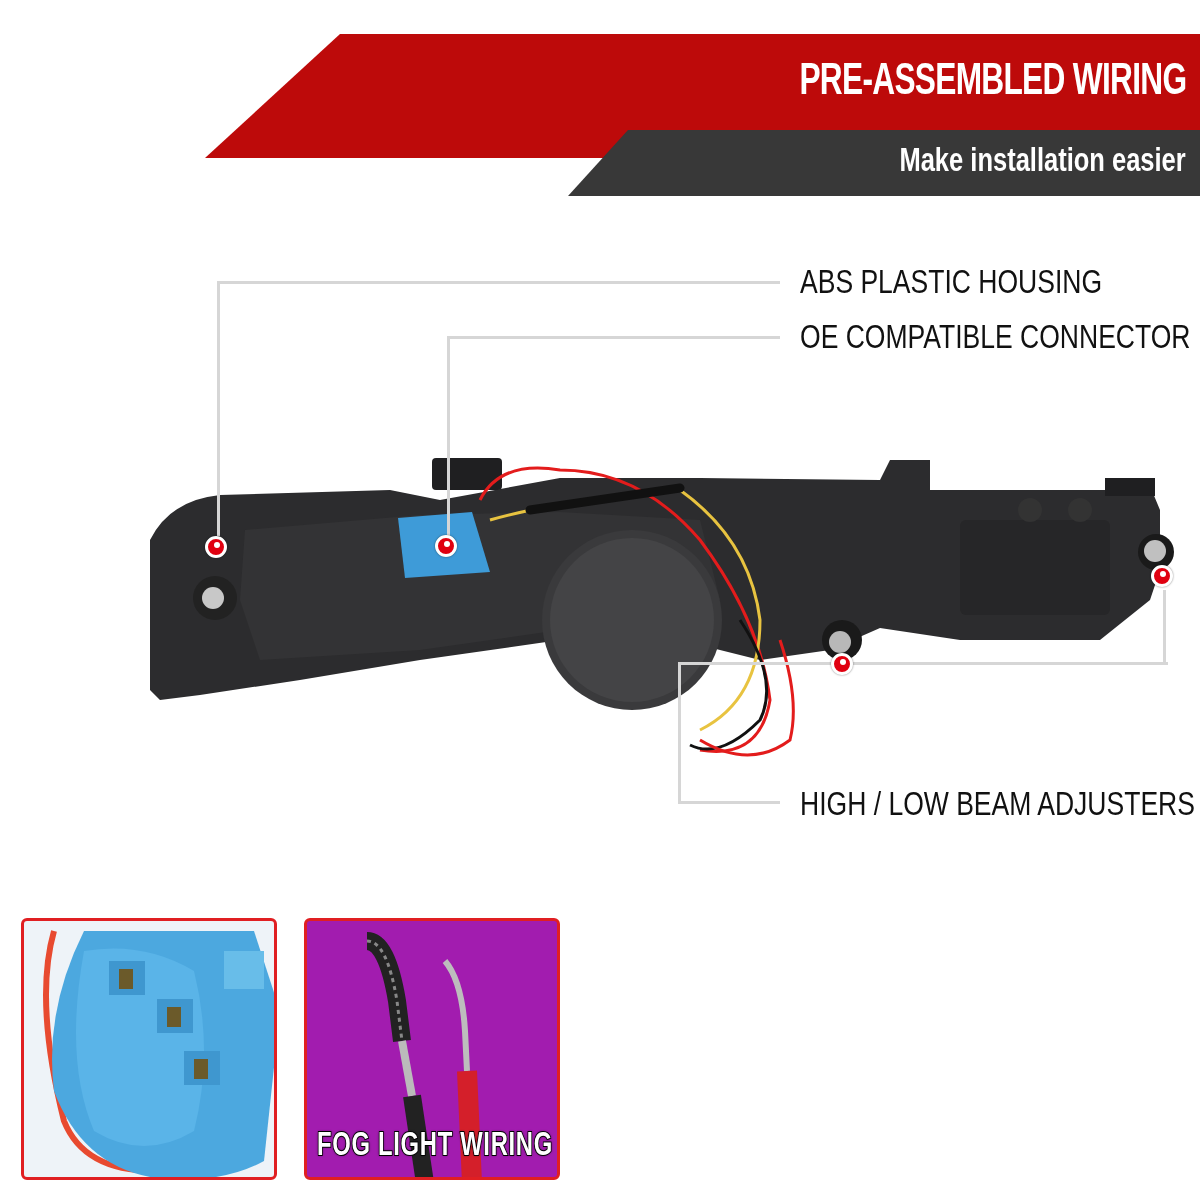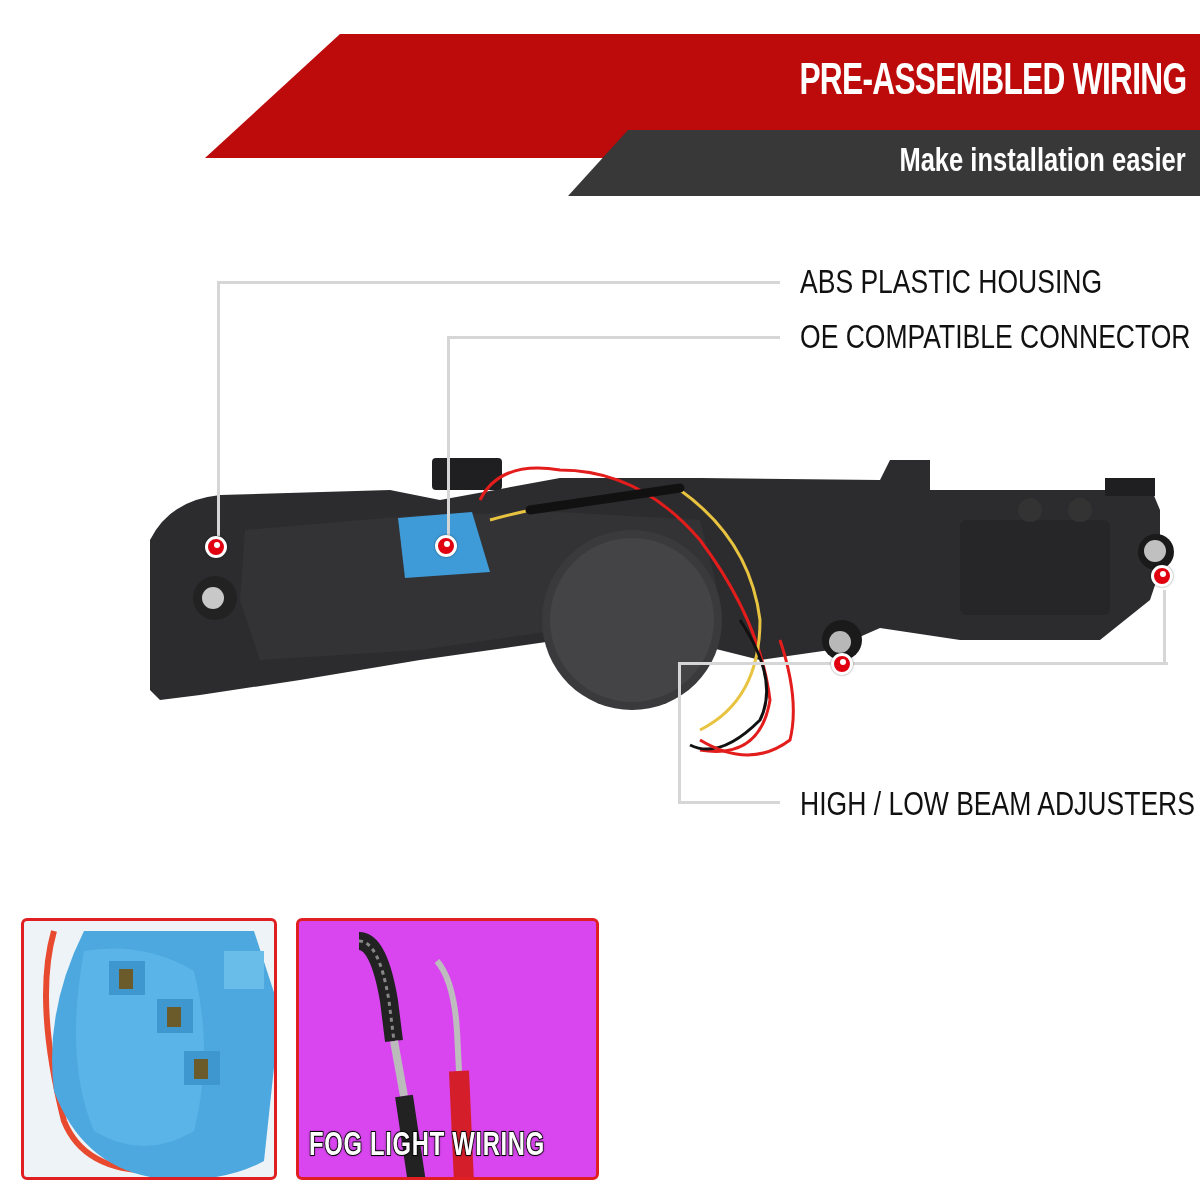--- a/index.html
+++ b/index.html
@@ -84,21 +84,21 @@
     <rect x="85" y="40" width="36" height="34" fill="#3f97cf"></rect>
       <rect x="95" y="48" width="14" height="20" fill="#6b5a2a"></rect>
     <rect x="133" y="78" width="36" height="34" fill="#3f97cf"></rect>
       <rect x="143" y="86" width="14" height="20" fill="#6b5a2a"></rect>
     <rect x="160" y="130" width="36" height="34" fill="#3f97cf"></rect>
       <rect x="170" y="138" width="14" height="20" fill="#6b5a2a"></rect>
     <rect x="200" y="30" width="40" height="38" fill="#68bde9"></rect>
   </svg>
 </div>
 
-<div class="inset" style="left:296px;top:918px;width:303px;height:262px;background:#d946ef">
+<div class="inset" style="left:304px;top:918px;width:256px;height:262px;background:#a21caf">
   <svg width="256" height="262" viewBox="0 0 256 262">
     <path d="M60,20 Q80,20 90,80 L95,120" stroke="#222" stroke-width="18" fill="none"></path>
     <path d="M60,20 Q80,20 90,80 L95,120" stroke="#888" stroke-width="3" stroke-dasharray="4 4" fill="none"></path>
     <path d="M95,120 L105,175" stroke="#bbb" stroke-width="8" fill="none"></path>
     <path d="M105,175 L118,262" stroke="#222" stroke-width="18" fill="none"></path>
     <path d="M138,40 Q155,60 158,110 L160,150" stroke="#bdbdbd" stroke-width="6" fill="none"></path>
     <path d="M160,150 L165,262" stroke="#d41f2a" stroke-width="20" fill="none"></path>
   </svg>
   <div class="inset-label">FOG LIGHT WIRING</div>
 </div>

